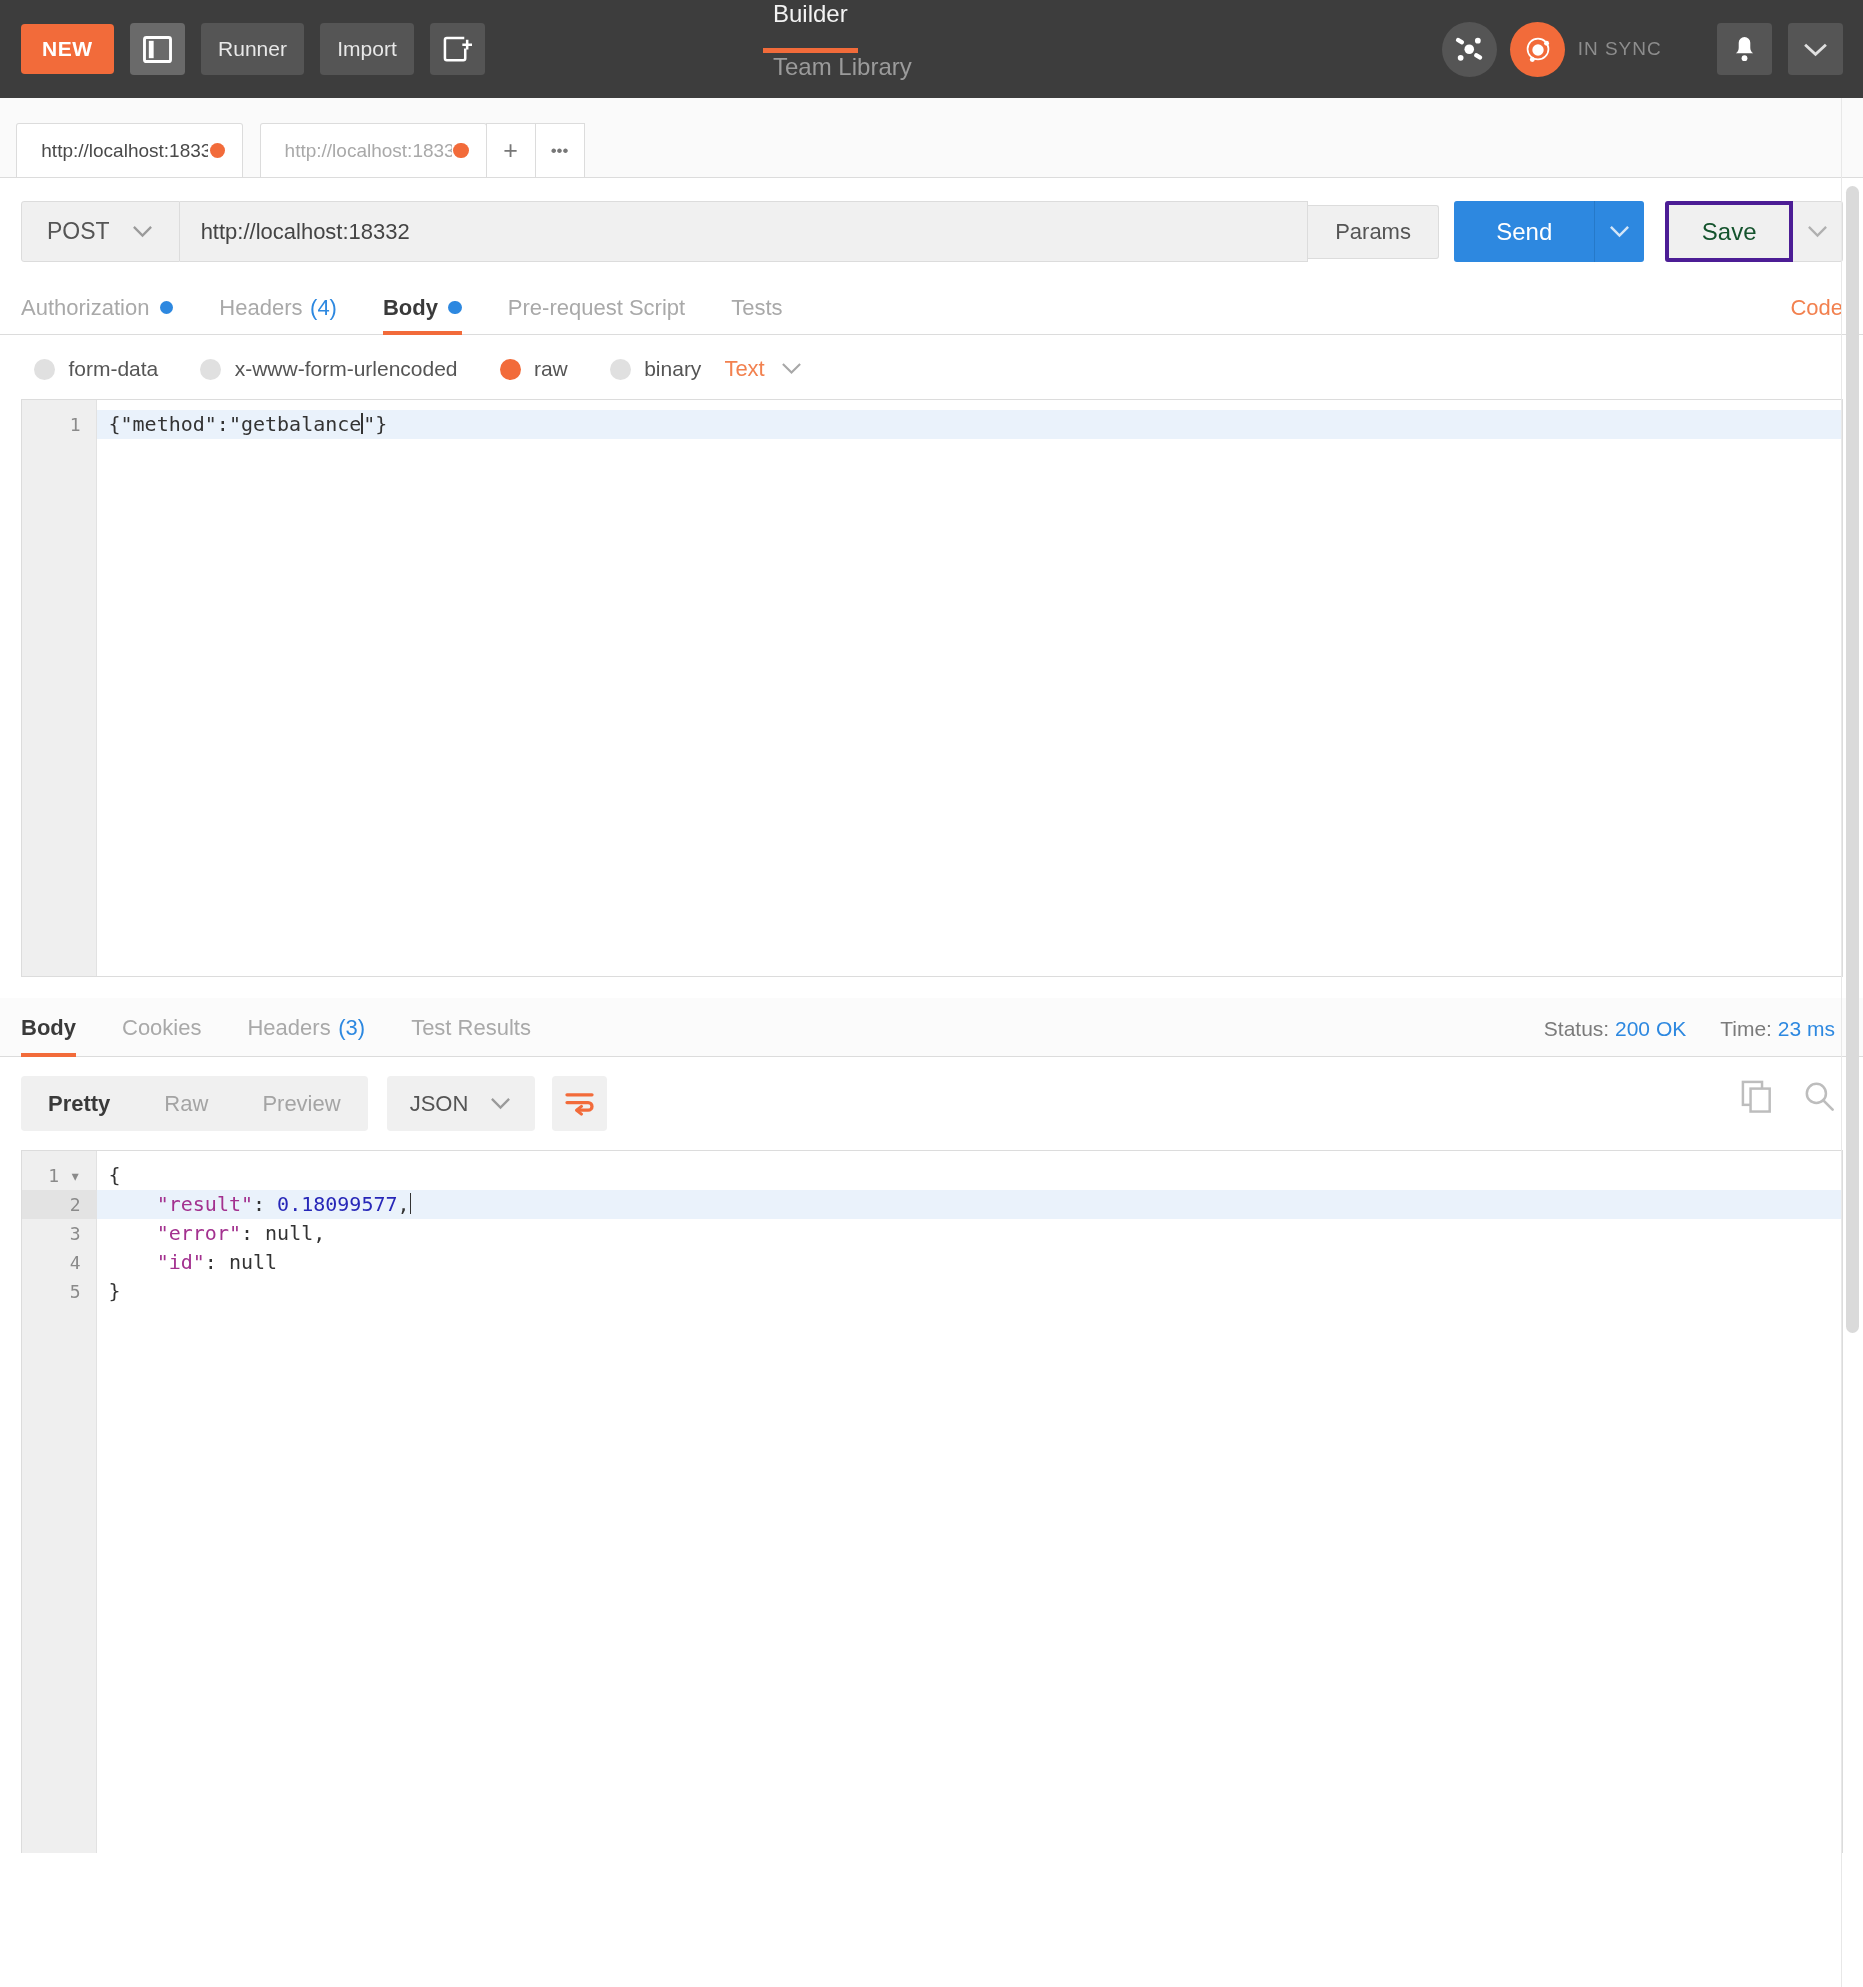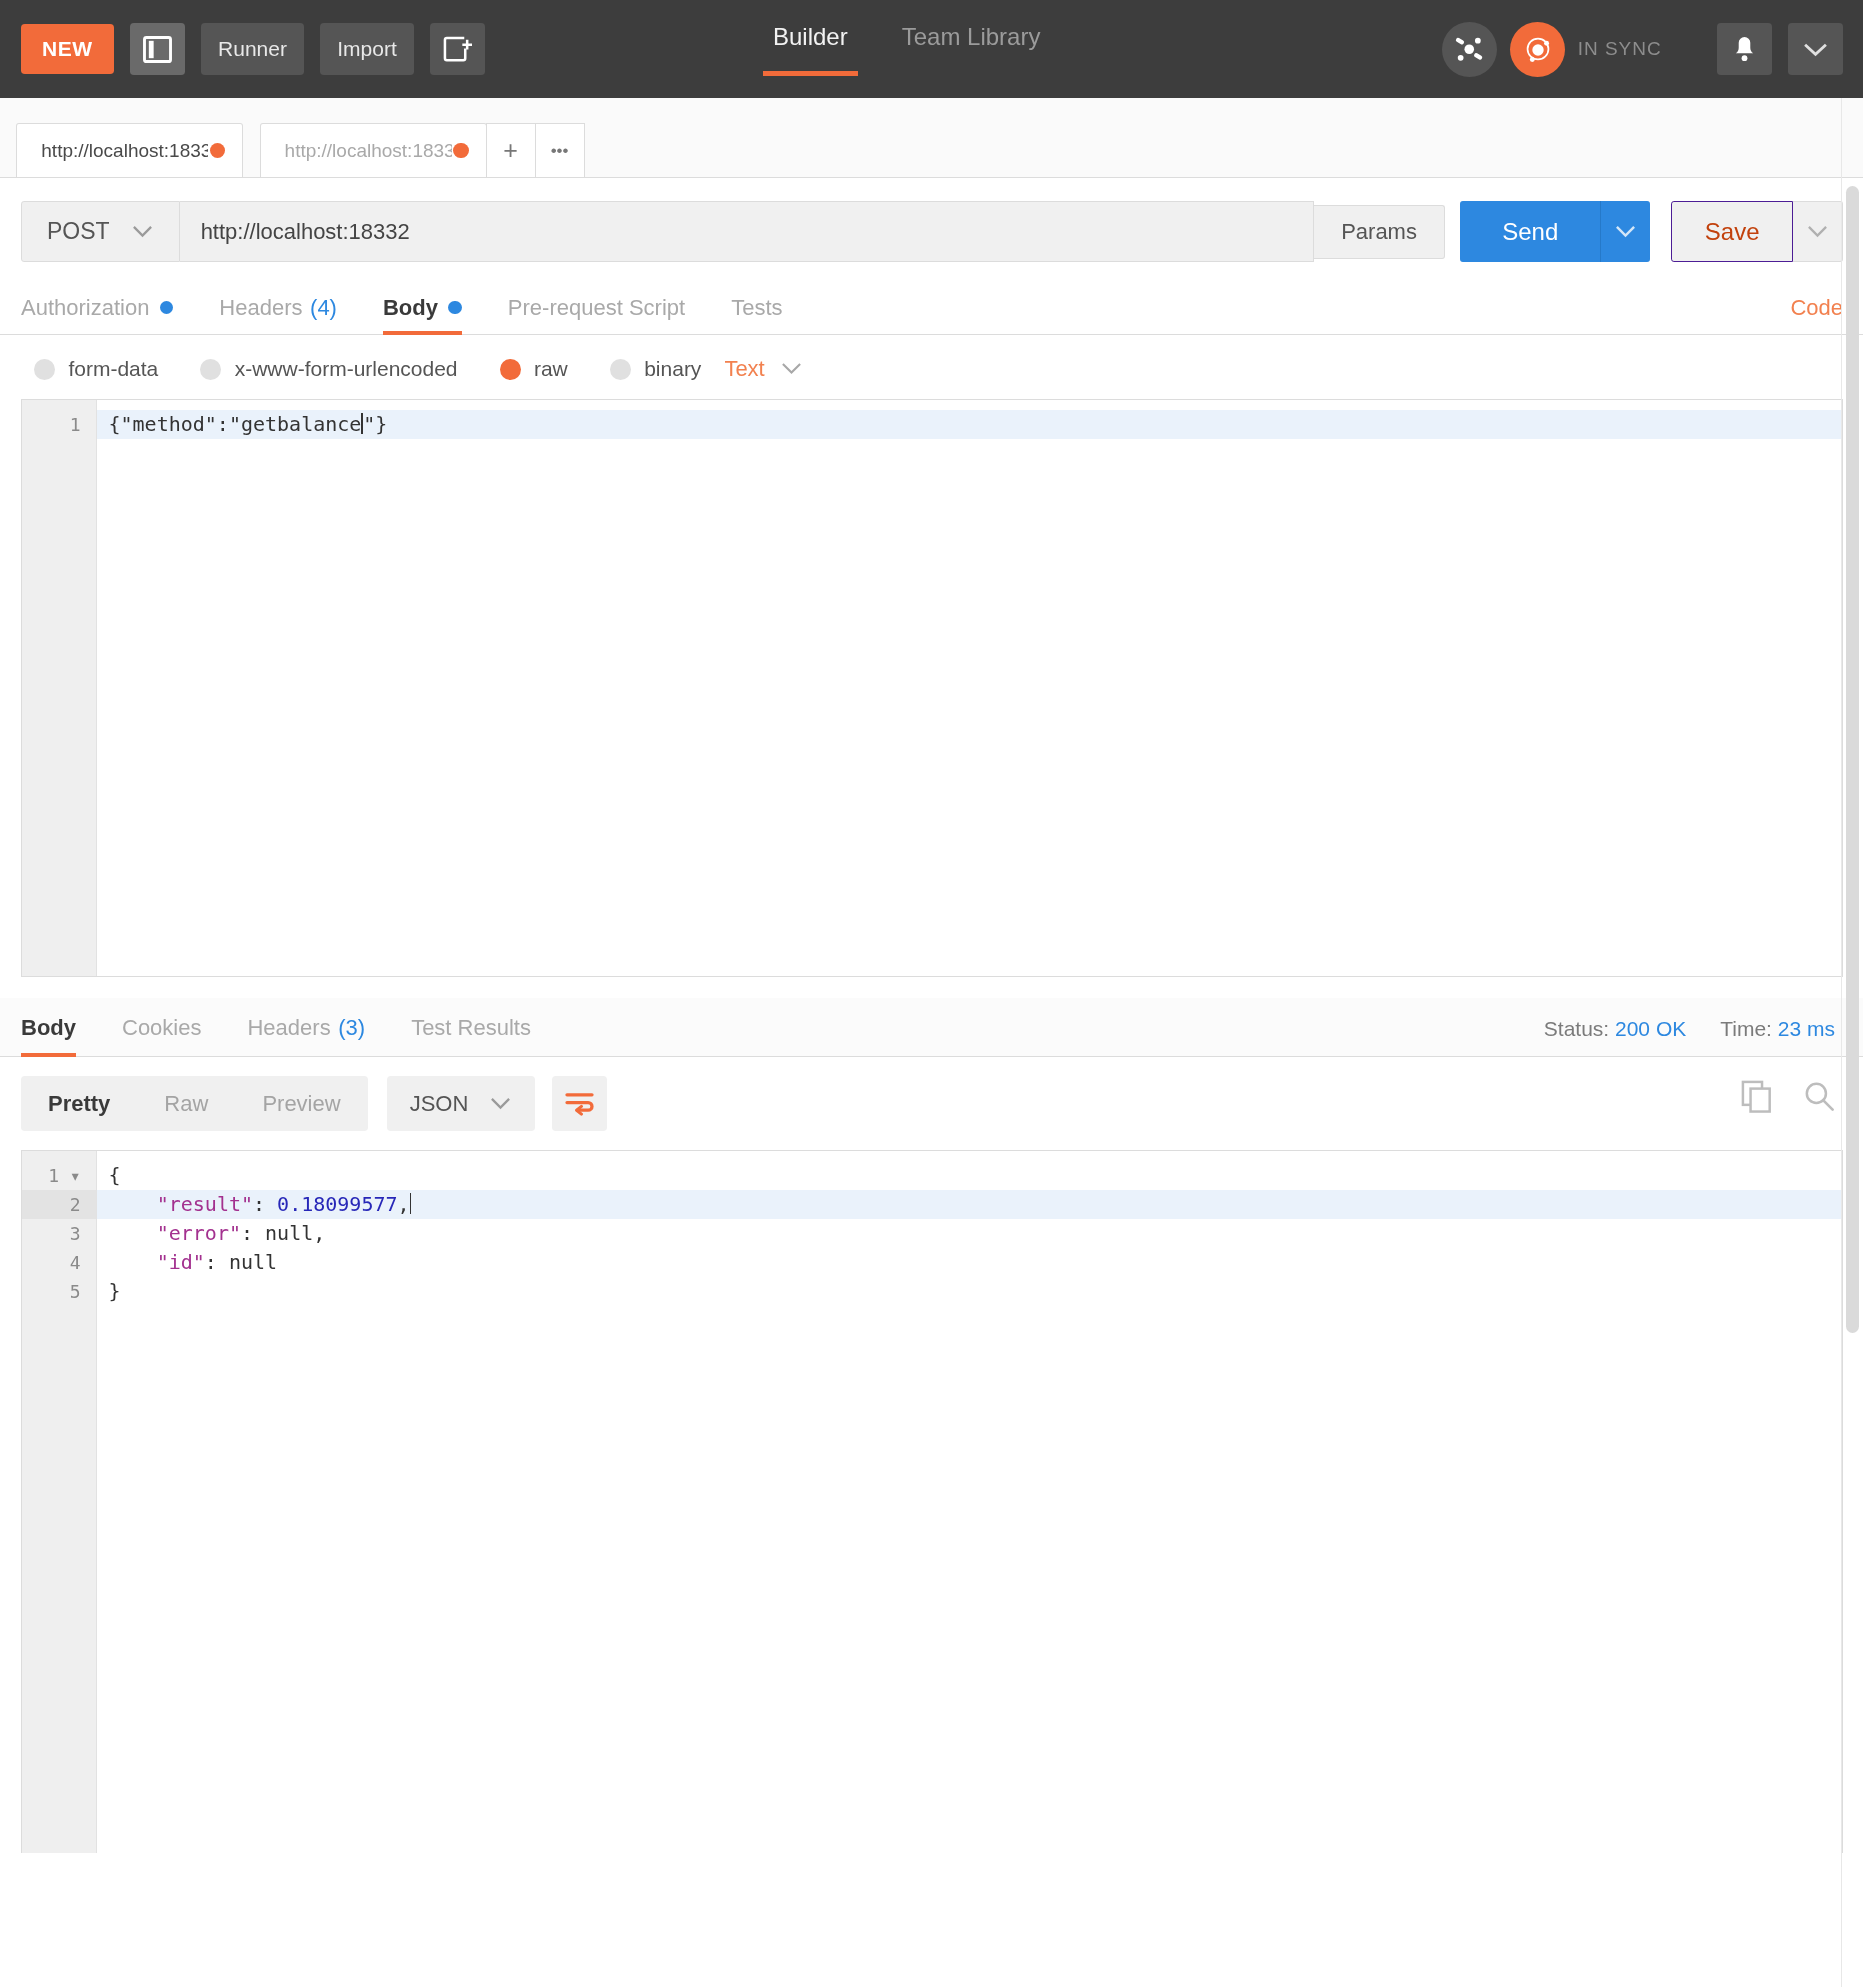--- a/index.html
+++ b/index.html
@@ -43,21 +43,22 @@
     margin-right: 16.3px;
   }
   .hbtn.icononly { padding: 0; width: 55px; }
   .hbtn.sidebar-toggle { background: #6a6a6a; }
 
   .maintabs {
     position: absolute;
     left: 746px; top: 0;
     height: 98px;
     display: flex;
-    align-items: center;
+    align-items: flex-start;
+    flex-direction: column;
   }
   .maintab {
     font-size: 24px;
     padding: 0 27px 25px 27px;
     color: #9b9b9b;
     position: relative;
   }
   .maintab.active { color: #f2f2f2; }
   .maintab.active::after {
     content: "";
@@ -190,24 +191,24 @@
   .sendcaret {
     background: #2d88e0; color: #cfe3f7;
     height: 61px; width: 50px;
     display: flex; align-items: center; justify-content: center;
     border-left: 1px solid #2579c9;
     border-radius: 0 2.9px 2.9px 0;
     font-size: 19px;
   }
   .savegrp { display: flex; margin-left: 21px; }
   .savebtn {
-    background: #f0f0f0; border: 1px solid #4c1d95;
+    background: #f0f0f0; border: 4px solid #4c1d95;
     height: 61px; padding: 0 32.5px;
     display: flex; align-items: center;
-    font-size: 24px; color: #c2410c;
+    font-size: 24px; color: #14532d;
     border-radius: 2.9px 0 0 2.9px;
   }
   .savecaret {
     background: #f0f0f0; border: 1px solid #dcdcdc; border-left: none;
     height: 61px; width: 50px;
     display: flex; align-items: center; justify-content: center;
     color: #a0a0a0; font-size: 19px;
     border-radius: 0 2.9px 2.9px 0;
   }
 

